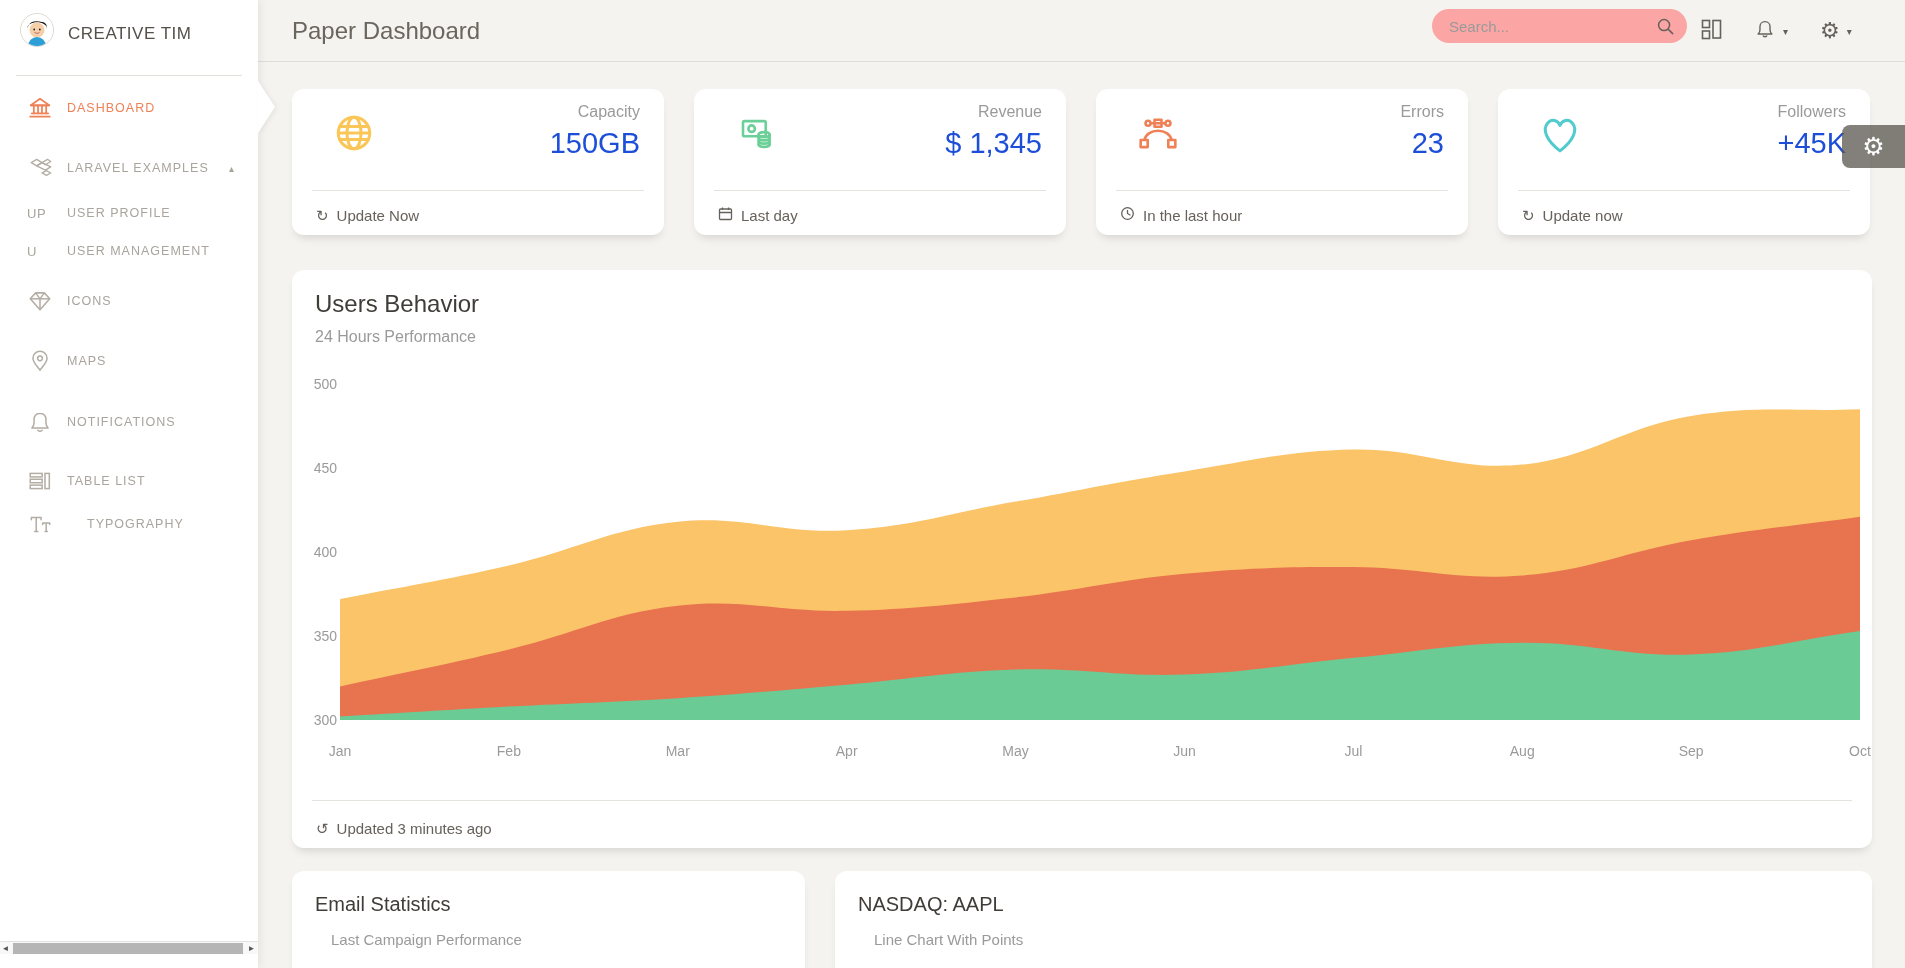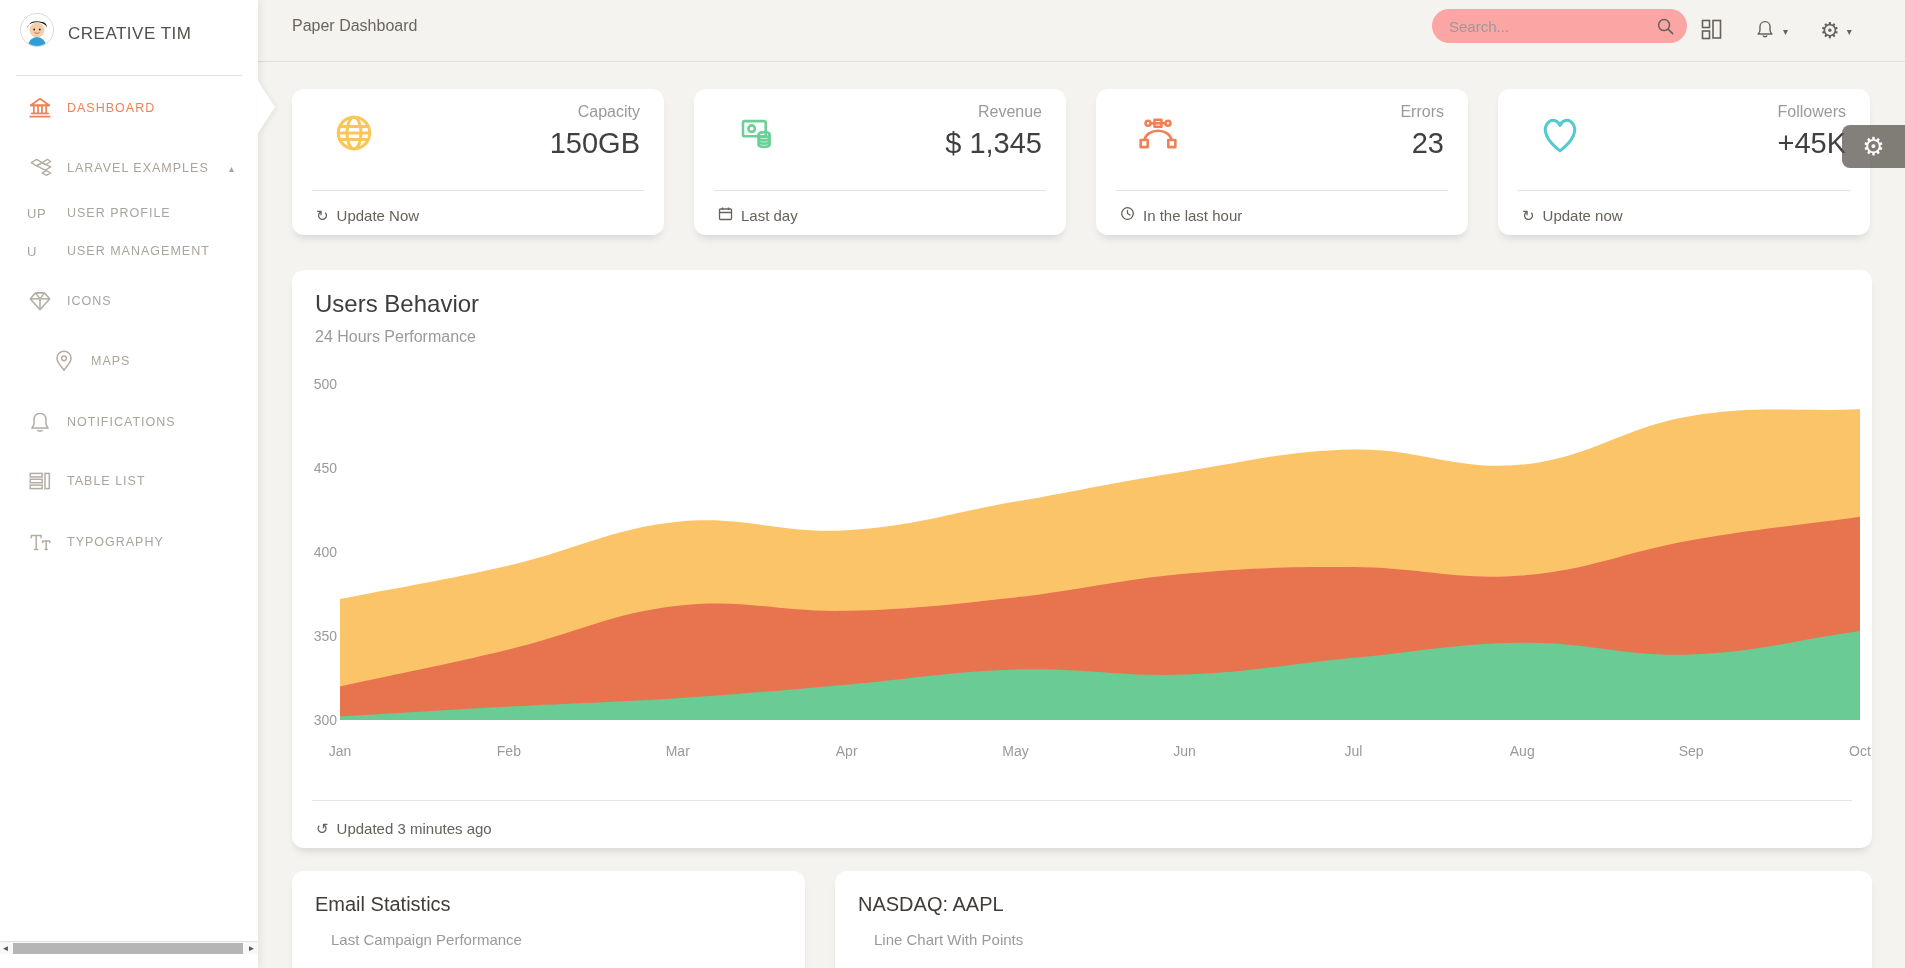--- a/index.html
+++ b/index.html
@@ -28,40 +28,40 @@
                   border-left:17px solid #ffffff; filter:drop-shadow(2px 1px 2px rgba(0,0,0,0.06)); }
 
   
   .hscrollbar { position:absolute; left:0; top:941px; width:258px; height:13px; background:#f8f8f8;
                 border-top:1px solid #e2e2e2; z-index:5; display:flex; align-items:center; }
   .hscroll-arrow { width:11px; font-size:8px; color:#555; text-align:center; line-height:13px; }
   .hscroll-thumb { position:absolute; left:13px; top:1px; width:230px; height:11px; background:#b5b5b5; }
 
   
   .navbar { position:absolute; left:258px; top:0; width:1647px; height:62px; border-bottom:1px solid #dfddd6; }
-  .page-title { position:absolute; left:34px; top:17px; font-size:16px; color:#6b655e; }
+  .page-title { position:absolute; left:34px; top:17px; font-size:24px; color:#6b655e; }
   .search-box { position:absolute; left:1174px; top:9px; width:255px; height:34px; background:#fca5a5;
                 border-radius:17px; }
   .search-box input { position:absolute; left:0; top:0; width:220px; height:34px; background:transparent; border:none;
                 outline:none; font-size:15px; color:#66615b; padding-left:17px; font-family:"Liberation Sans",sans-serif; }
   .search-box input::placeholder { color:#9a9a9a; opacity:1; }
   .search-ico { position:absolute; right:12px; top:8px; }
   .nav-btn { position:absolute; top:14px; height:34px; display:flex; align-items:center; gap:7px; cursor:pointer; }
   .caret-down { font-size:10px; color:#66615b; }
   .gear-glyph { font-size:22px; color:#66615b; line-height:22px; }
 
   
   .card { position:absolute; background:#ffffff; border-radius:12px;
           box-shadow:0 6px 10px -4px rgba(0,0,0,0.15); }
 
   
   .stat-card { top:89px; width:372px; height:146px; }
   .stat-icon { position:absolute; left:36px; top:18px; width:52px; height:52px; }
   .stat-label { position:absolute; right:24px; top:14px; font-size:16px; color:#9a9a9a; text-align:right; }
-  .stat-value { position:absolute; right:24px; top:38px; font-size:29px; color:#404040; text-align:right; }
+  .stat-value { position:absolute; right:24px; top:38px; font-size:29px; color:#1d4ed8; text-align:right; }
   .stat-divider { position:absolute; left:20px; right:20px; top:101px; height:1px; background:#e5e3dd; }
   .stat-footer { position:absolute; left:24px; top:111px; height:30px; display:flex; align-items:center; gap:8px;
                  font-size:15px; color:#66615b; }
   .footer-glyph { font-size:15px; color:#66615b; line-height:15px; }
 
   
   .chart-card { left:292px; top:270px; width:1580px; height:578px; }
   .chart-title { position:absolute; left:23px; top:20px; font-size:24px; color:#403d39; }
   .chart-subtitle { position:absolute; left:23px; top:58px; font-size:16px; color:#9a9a9a; }
   .chart-zone { position:absolute; left:0; top:90px; width:1580px; height:405px; }
@@ -144,21 +144,21 @@
       <svg width="26" height="26" viewBox="0 0 24 24" fill="none" stroke-width="1.4" stroke-linejoin="round">
         <path d="M8 4.5 H16 L21 10 L12 20 L3 10 Z"></path>
           <path d="M3 10 H21"></path>
           <path d="M8 4.5 L12 10 L16 4.5"></path>
           <path d="M12 10 V20"></path>
       </svg>
     </span>
     <span class="nav-label">ICONS</span>
   </div>
 
-  <div class="nav-item" style="top:337px;margin-left:24px;">
+  <div class="nav-item" style="top:337px;">
     <span class="nav-ico">
       <svg width="26" height="26" viewBox="0 0 24 24" fill="none" stroke-width="1.4" stroke-linejoin="round">
         <path d="M12 20.5 C8.5 16 5.5 13 5.5 9.5 A6.5 6.5 0 1 1 18.5 9.5 C18.5 13 15.5 16 12 20.5 Z"></path>
         <circle cx="12" cy="9.5" r="2.2"></circle>
       </svg>
     </span>
     <span class="nav-label">MAPS</span>
   </div>
 
   <div class="nav-item" style="top:398px;">
@@ -176,21 +176,21 @@
       <svg width="26" height="26" viewBox="0 0 24 24" fill="none" stroke-width="1.4">
         <rect x="3" y="5" width="11" height="3.2"></rect>
           <rect x="3" y="10.4" width="11" height="3.2"></rect>
         <rect x="3" y="15.8" width="11" height="3.2"></rect>
           <rect x="16.6" y="5" width="4" height="14"></rect>
       </svg>
     </span>
     <span class="nav-label">TABLE LIST</span>
   </div>
 
-  <div class="nav-item" style="top:518px;">
+  <div class="nav-item" style="top:500px;gap:20px;">
     <span class="nav-ico">
       <svg width="26" height="26" viewBox="0 0 24 24" fill="none" stroke-width="1.4" stroke-linecap="round">
         <path d="M4 6 H13 M4 6 V8 M13 6 V8 M8.5 6 V19 M7 19 H10"></path>
         <path d="M14.5 11 H21 M14.5 11 V12.5 M21 11 V12.5 M17.7 11 V19 M16.7 19 H18.7"></path>
       </svg>
     </span>
     <span class="nav-label">TYPOGRAPHY</span>
   </div>
 
 </div>

